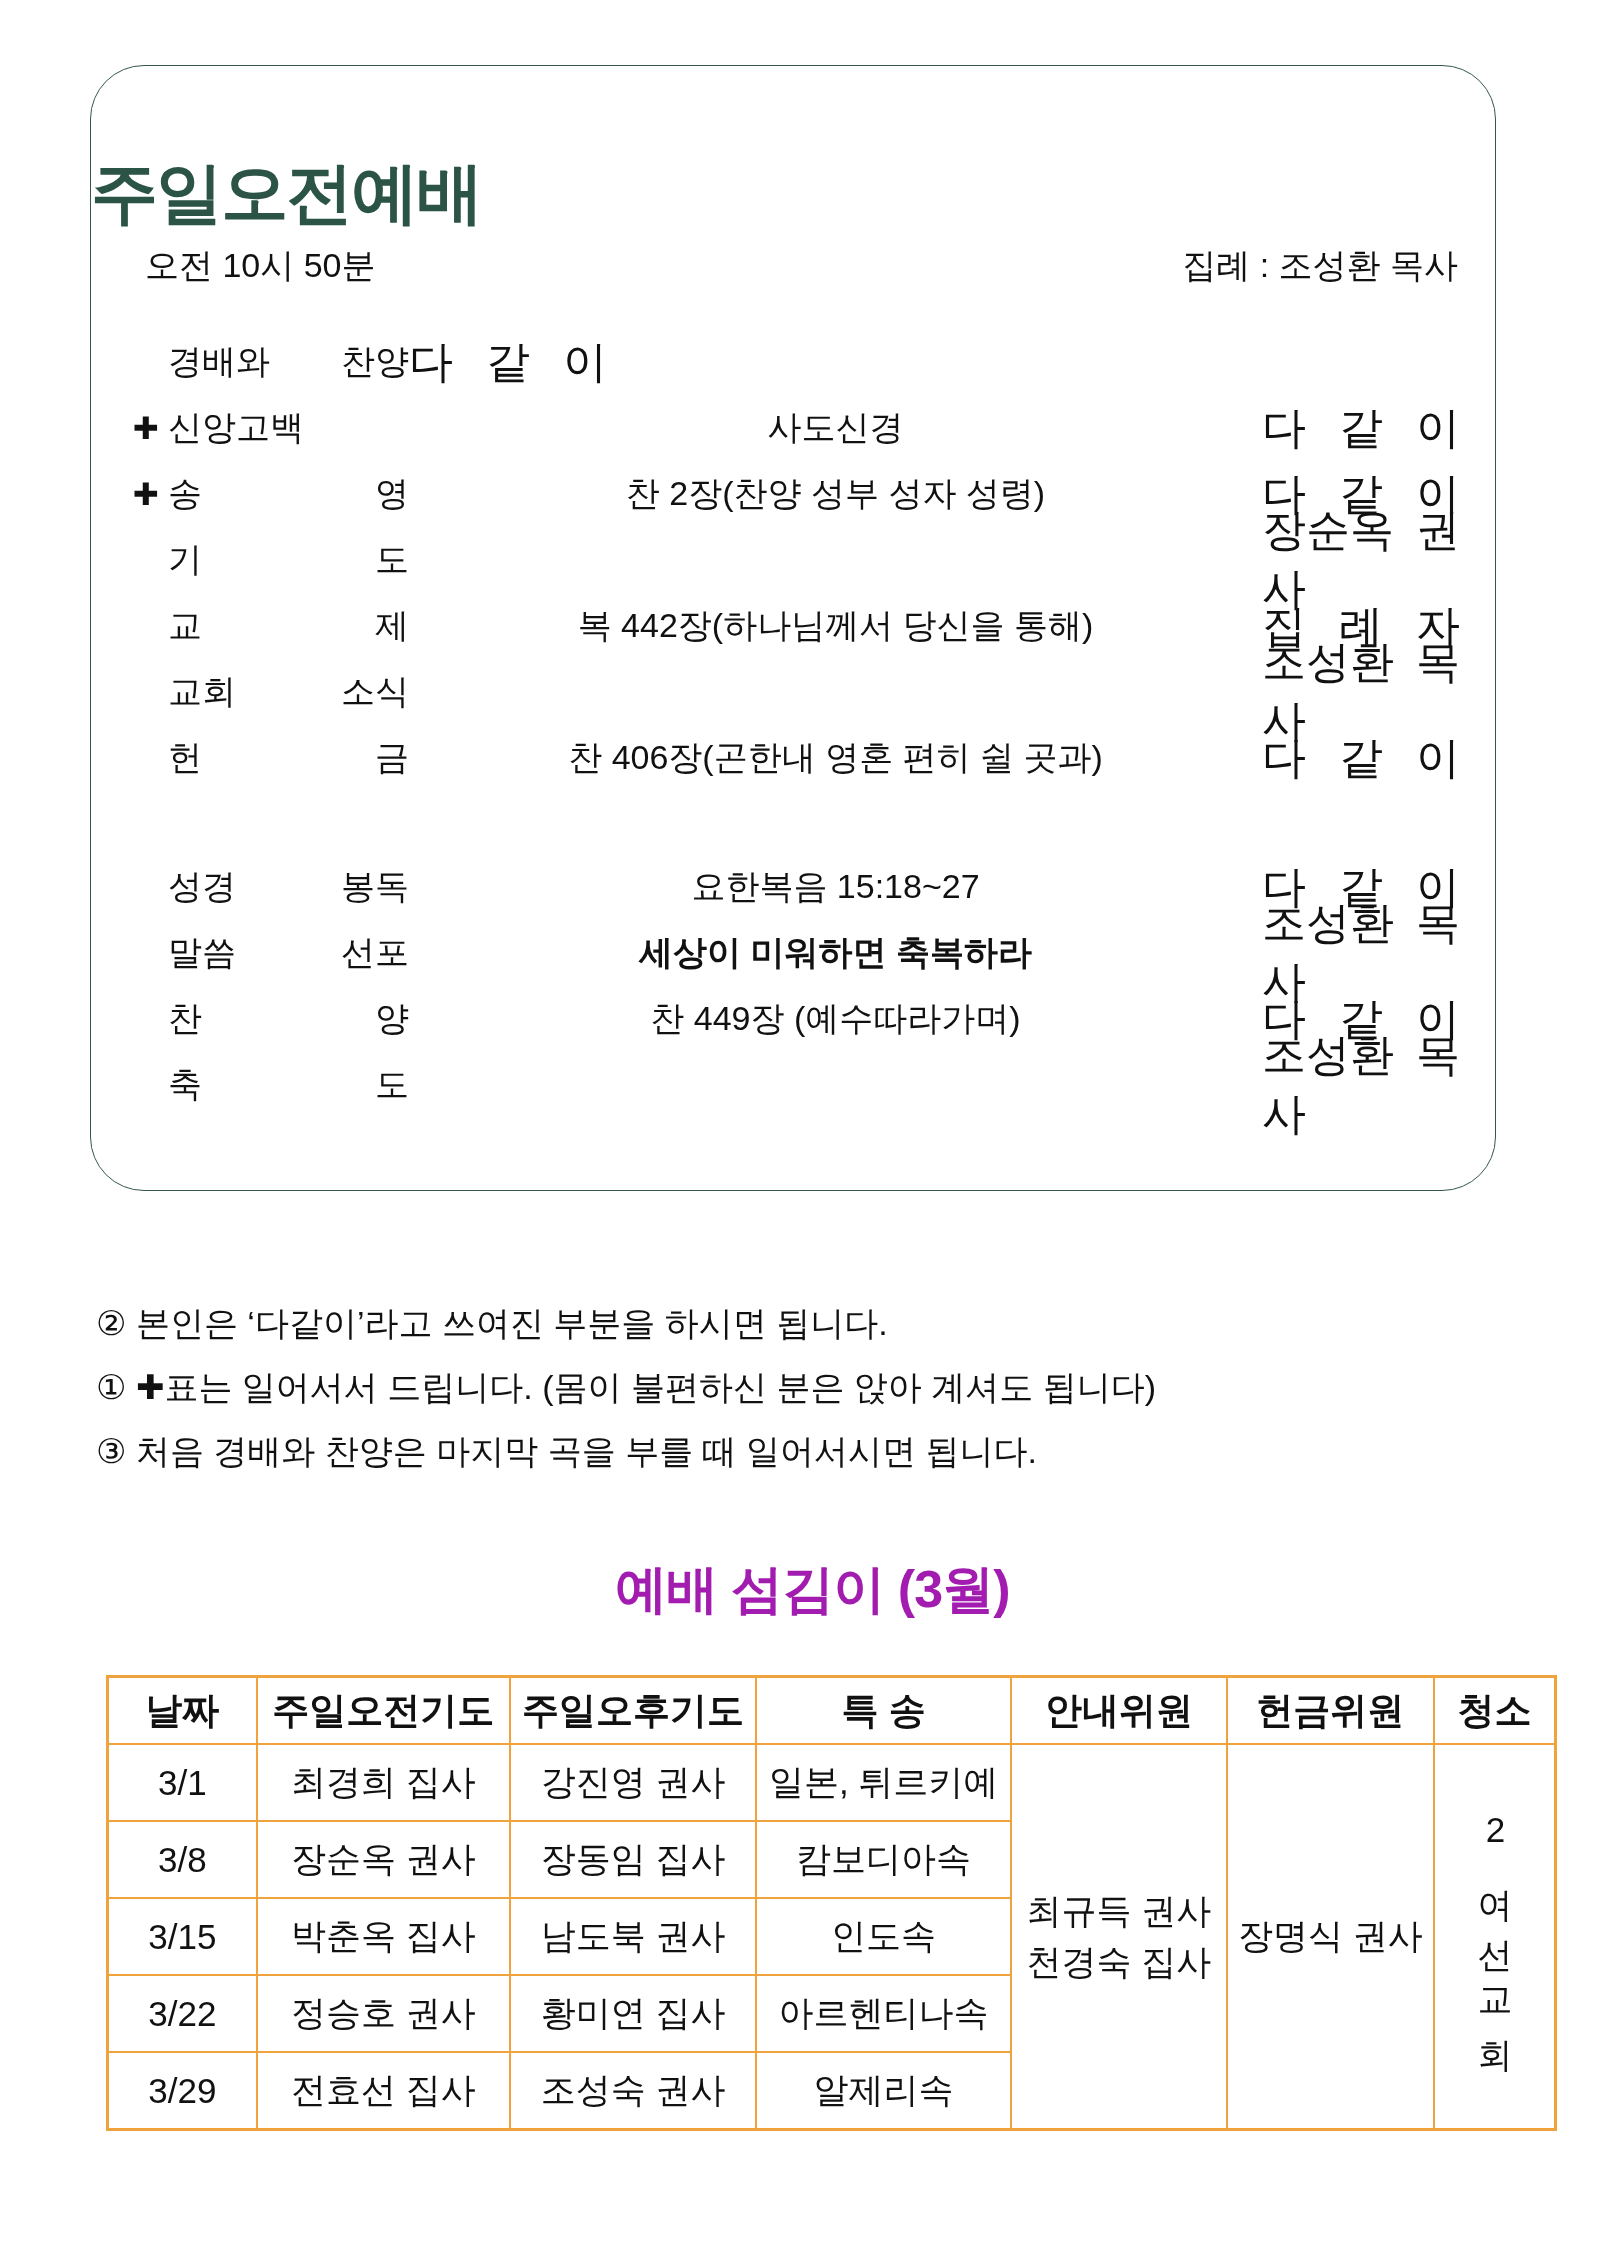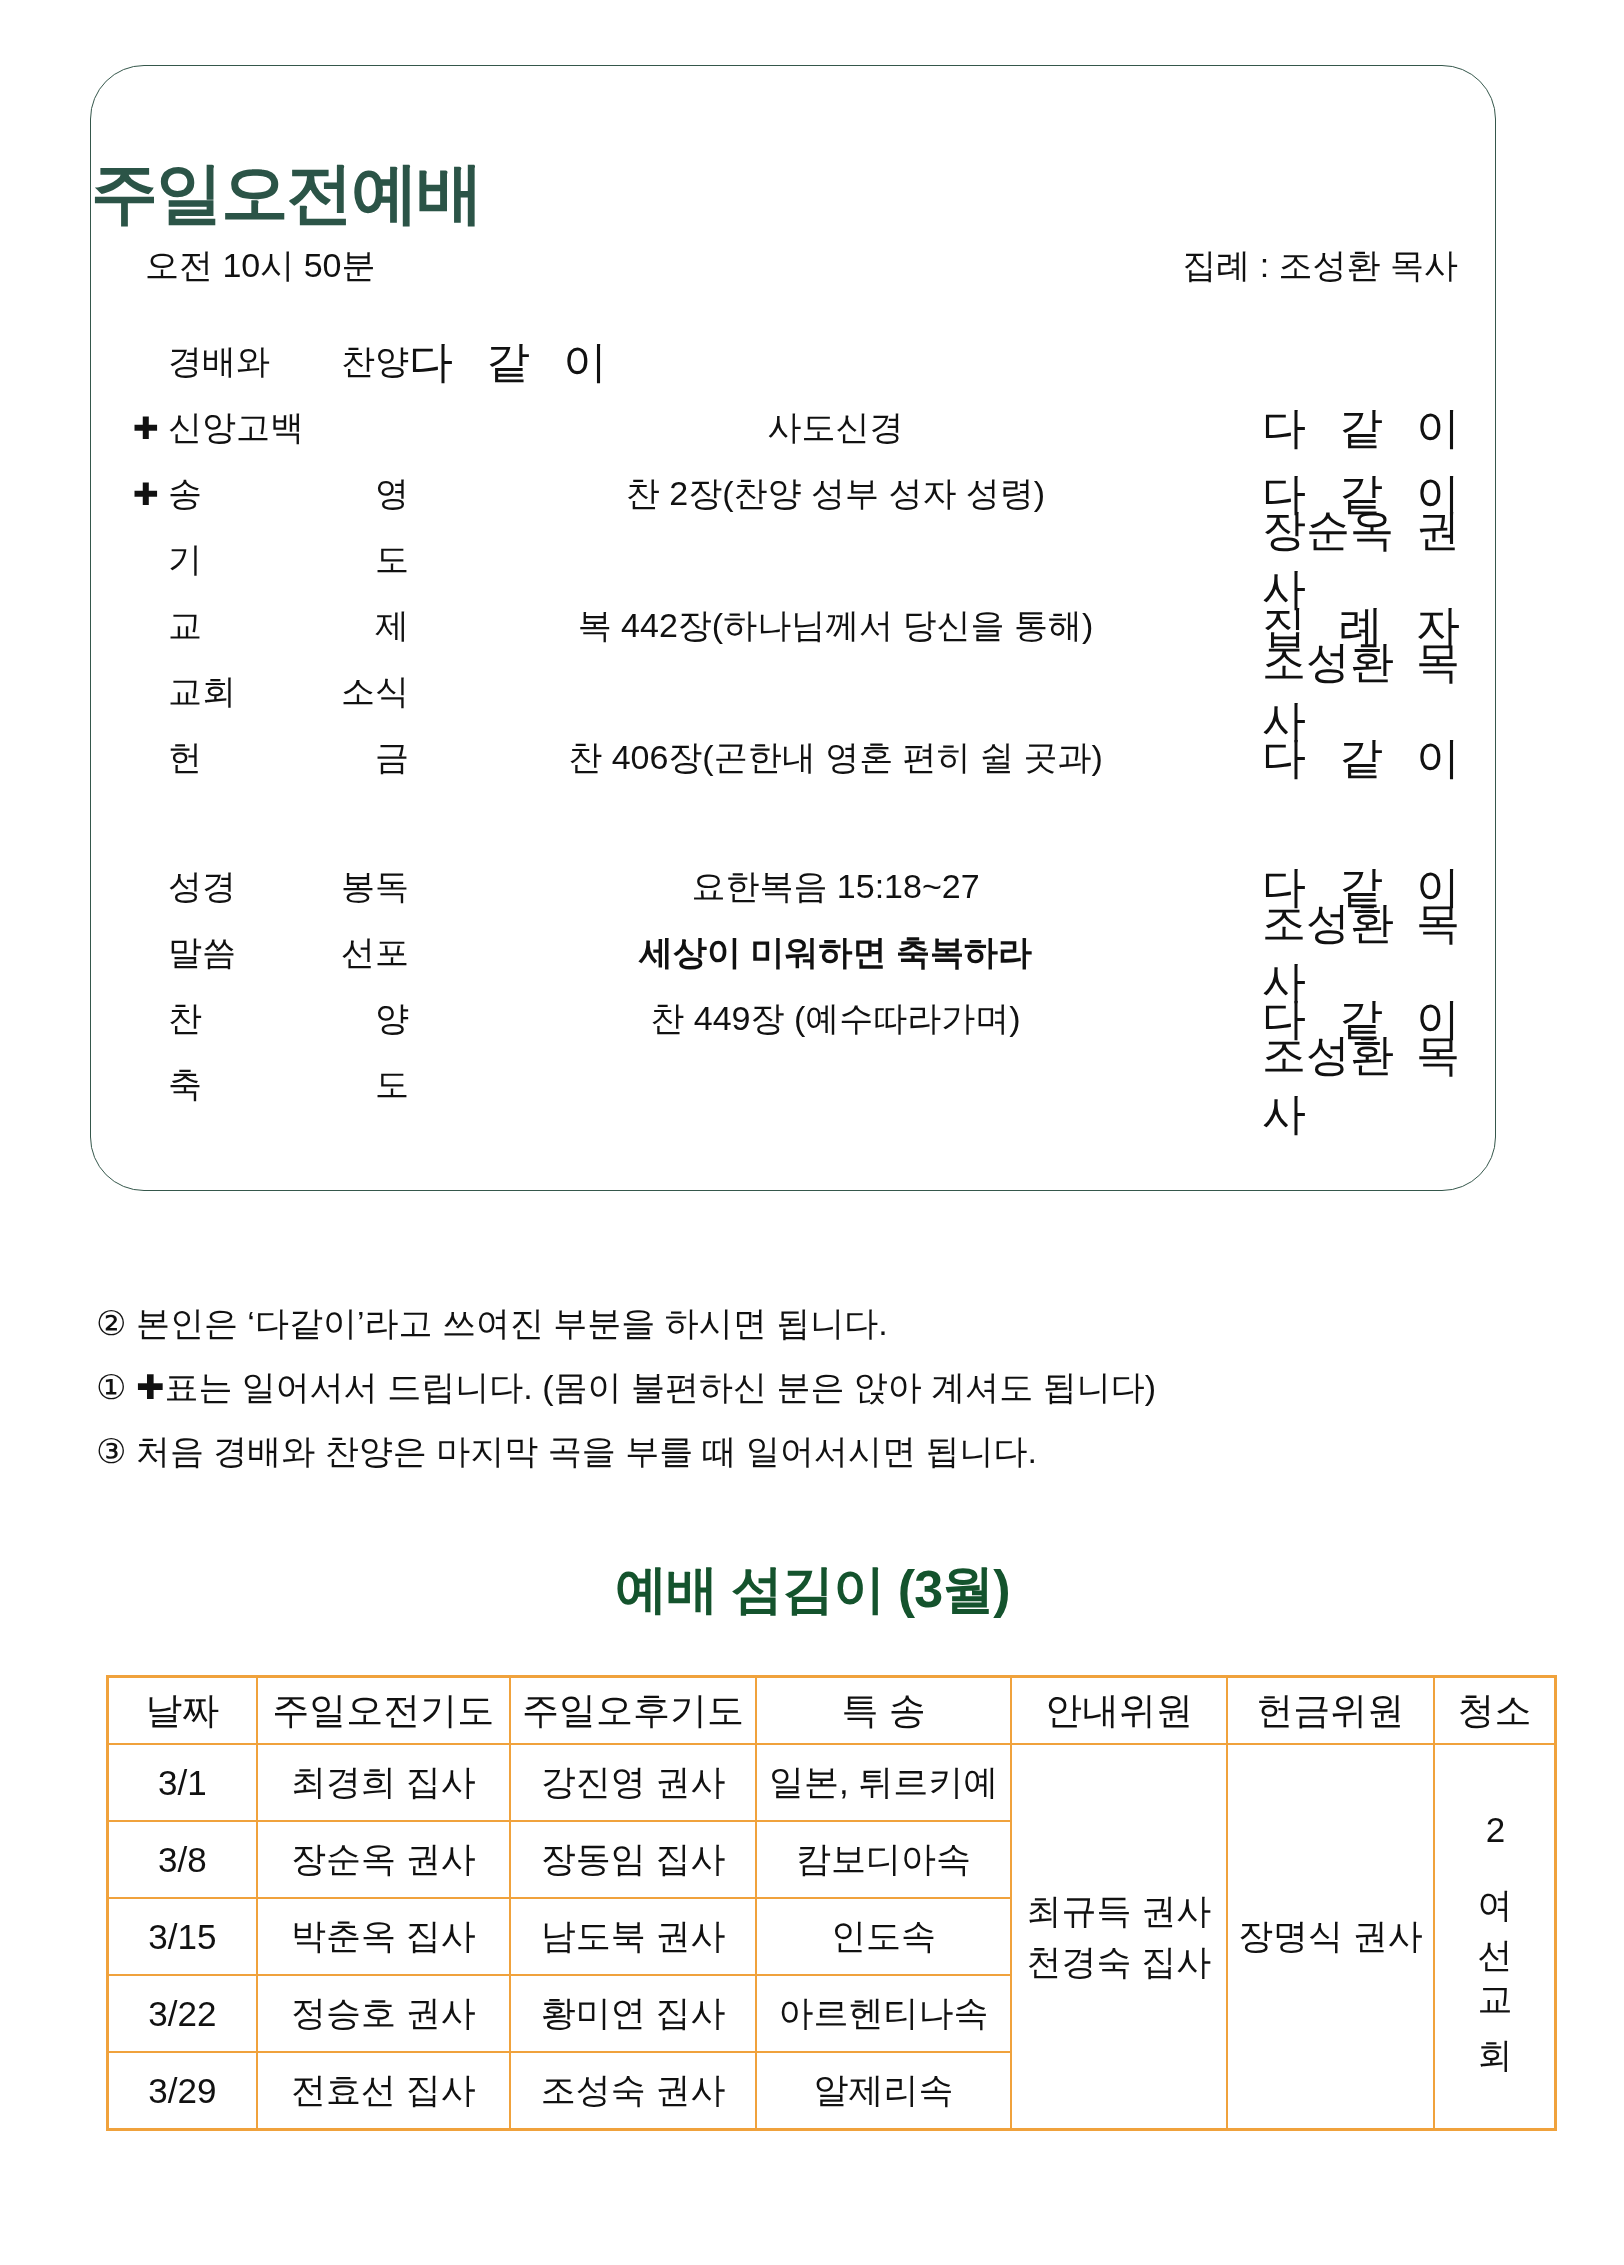--- a/index.html
+++ b/index.html
@@ -37,32 +37,32 @@
     width:198px;flex:none;font-size:44px;
     text-align:justify;text-align-last:justify;
   }
   
   .notes{
     position:absolute;left:96px;top:1291px;font-size:34px;line-height:64px;
   }
   
   .serving-title{
     position:absolute;top:1555px;left:0;width:100%;text-align:center;
-    font-size:52px;font-weight:800;color:#14532d;letter-spacing:-0.9px;
+    font-size:52px;font-weight:800;color:#a21caf;letter-spacing:-0.9px;
   }
   table.serving{
     position:absolute;left:106px;top:1675px;width:1451px;
     border-collapse:collapse;table-layout:fixed;
     border:3.7px solid #F0A23C;
   }
   table.serving th,table.serving td{
     border:2.8px solid #F0A23C;text-align:center;vertical-align:middle;
     font-size:35px;padding:0;
   }
-  table.serving th{height:65px;font-weight:400;font-size:37px;}
+  table.serving th{height:65px;font-weight:700;font-size:37px;}
   table.serving td{height:75px;}
   td.usher-cell,td.offering-cell{
     text-align:left;padding-left:7.5px;white-space:pre-line;line-height:1.45;
   }
   td.cleaning-cell{vertical-align:middle;}
   .vertical-text{
     writing-mode:vertical-lr;text-orientation:upright;
     letter-spacing:15px;margin:0 auto;font-size:35px;
   }
 </style>

